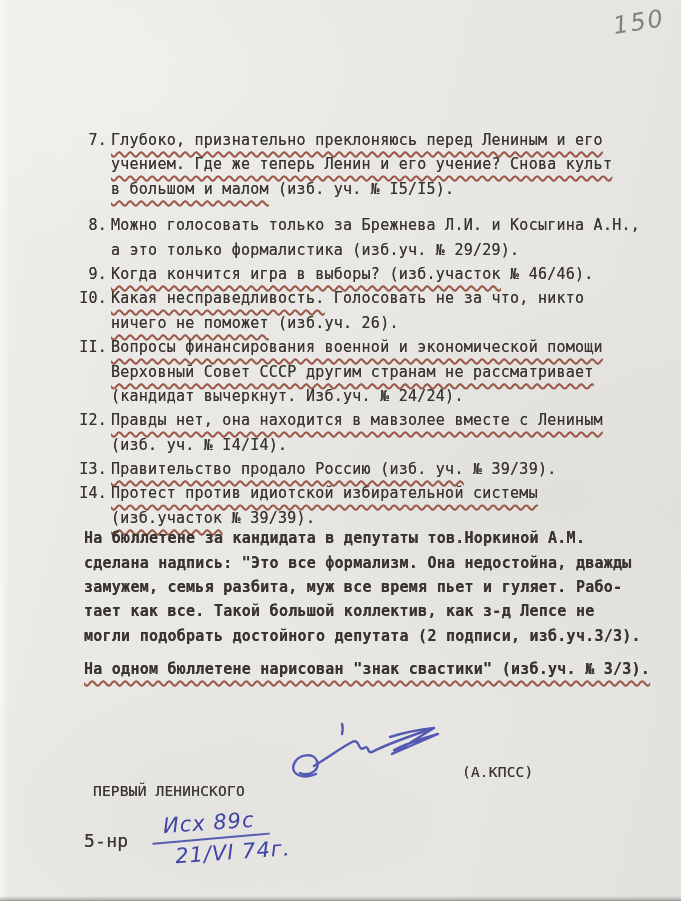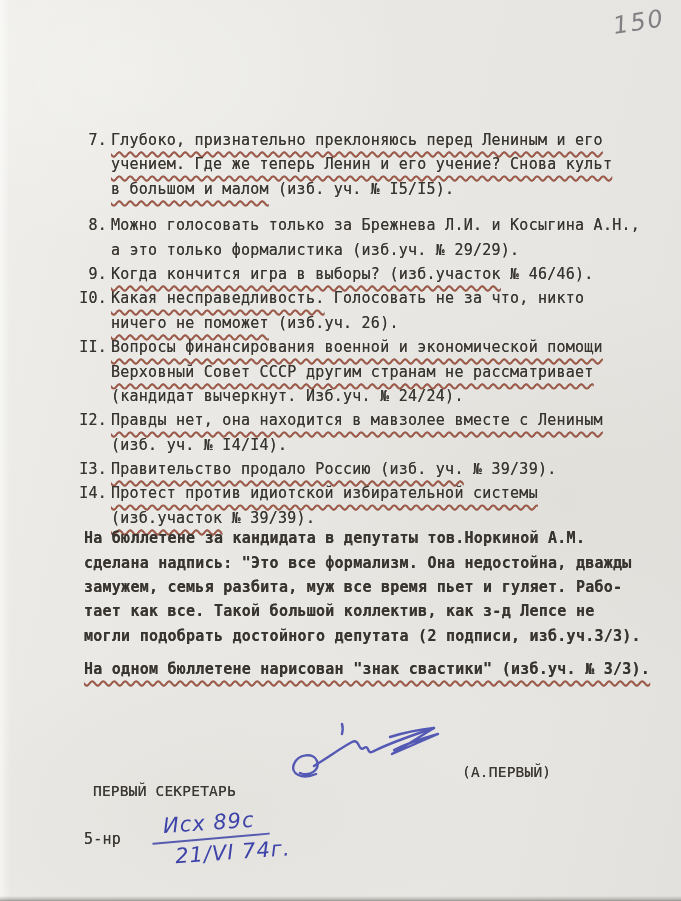--- a/index.html
+++ b/index.html
@@ -49,21 +49,21 @@
     text-shadow:0 0 0.6px rgba(52,48,42,0.75);white-space:pre;
   }
   .sig-title .l1{padding-left:11px;}
   .sig-name{
     position:absolute;left:462px;top:764px;
     font-size:14.5px;letter-spacing:0.2px;color:#3b3731;
     text-shadow:0 0 0.6px rgba(52,48,42,0.75);
   }
   .copy-mark{
     position:absolute;left:84px;top:830px;
-    font-size:15px;letter-spacing:0.25px;color:#38342f;
+    font-size:18px;letter-spacing:0.25px;color:#38342f;
     text-shadow:0 0 0.6px rgba(52,48,42,0.75);
   }
 
   
   .hand{color:#3d43a8;font-family:"DejaVu Sans","Liberation Sans",sans-serif;font-style:italic;}
   .page-num{
     position:absolute;left:613px;top:8px;
     font-size:24px;color:rgba(110,110,114,0.85);
     font-family:"DejaVu Sans","Liberation Sans",sans-serif;font-style:italic;
     transform:rotate(-9deg);letter-spacing:2px;
@@ -78,36 +78,36 @@
 </head>
 <body>
 
 <div class="page">
 
   <div class="page-num hand">150</div>
 
   <div class="typed"><div class="tline"><span class="num">7.</span><span class="ru">Глубоко, признательно преклоняюсь перед Лениным и его</span></div><div class="tline"><span class="num"></span><span class="ru">учением. Где же теперь Ленин и его учение? Снова культ</span></div><div class="tline"><span class="num"></span><span class="ru">в большом и малом</span><span> (изб. уч. № I5/I5).</span></div><div class="tline sp-large"><span class="num">8.</span><span>Можно голосовать только за Брежнева Л.И. и Косыгина А.Н.,</span></div><div class="tline"><span class="num"></span><span>а это только формалистика (изб.уч. № 29/29).</span></div><div class="tline"><span class="num">9.</span><span class="ru">Когда кончится игра в выборы? (изб.участок</span><span> № 46/46).</span></div><div class="tline"><span class="num">I0.</span><span class="ru">Какая несправедливость.</span><span> Голосовать не за что, никто</span></div><div class="tline"><span class="num"></span><span class="ru">ничего не поможет</span><span> (изб.уч. 26).</span></div><div class="tline"><span class="num">II.</span><span class="ru">Вопросы финансирования военной и экономической помощи</span></div><div class="tline"><span class="num"></span><span class="ru">Верховный Совет СССР другим странам не рассматривает</span></div><div class="tline"><span class="num"></span><span>(кандидат вычеркнут. Изб.уч. № 24/24).</span></div><div class="tline"><span class="num">I2.</span><span class="ru">Правды нет, она находится в мавзолее вместе с Лениным</span></div><div class="tline"><span class="num"></span><span>(изб. уч. № I4/I4).</span></div><div class="tline"><span class="num">I3.</span><span class="ru">Правительство продало Россию (изб. уч.</span><span> № 39/39).</span></div><div class="tline"><span class="num">I4.</span><span class="ru">Протест против идиотской избирательной системы</span></div><div class="tline"><span class="num"></span><span class="ru">(изб.участок</span><span> № 39/39).</span></div><div class="tline flush sp-tight"><span>На бюллетене за кандидата в депутаты тов.Норкиной А.М.</span></div><div class="tline flush"><span>сделана надпись: "Это все формализм. Она недостойна, дважды</span></div><div class="tline flush"><span>замужем, семья разбита, муж все время пьет и гуляет. Рабо-</span></div><div class="tline flush"><span>тает как все. Такой большой коллектив, как з-д Лепсе не</span></div><div class="tline flush"><span>могли подобрать достойного депутата (2 подписи, изб.уч.3/3).</span></div><div class="tline flush sp-break"><span class="ru">На одном бюллетене нарисован "знак свастики" (изб.уч. № 3/3).</span></div></div>
 
   <div class="sig-title">
-    <div class="l1">ПЕРВЫЙ СЕКРЕТАРЬ</div>
+    <div class="l1">ПЕРВЫЙ ЛЕНИНСКОГО</div>
   </div>
 
   <div class="signature">
     <svg viewBox="0 0 160 70" fill="none" xmlns="http://www.w3.org/2000/svg">
       <g stroke="#4046ae" stroke-width="2.4" stroke-linecap="round" stroke-linejoin="round" opacity="0.88">
         <path d="M56,18 C57,14 57,11 56,8"></path>
         <path d="M30,58 C16,64 4,58 8,48 C12,38 28,36 31,45 C34,54 24,61 14,57"></path>
         <path d="M28,50 C44,40 58,30 66,26 C74,22 72,36 78,32 C84,28 80,40 88,35"></path>
         <path d="M88,35 C104,27 124,20 148,12 L106,38 L152,18 C138,22 120,28 108,34"></path>
         <path d="M148,12 C138,13 120,16 104,21"></path>
       </g>
     </svg>
   </div>
 
-  <div class="sig-name">(А.ПЕРВЫЙ)</div>
+  <div class="sig-name">(А.КПСС)</div>
 
   <div class="copy-mark">5-нр</div>
 
   <div class="hand-block hand">
     <div class="hand-top">Исх 89с</div>
     <div class="hand-bar"></div>
     <div class="hand-bottom">21/VI 74г.</div>
   </div>
 
 </div>

